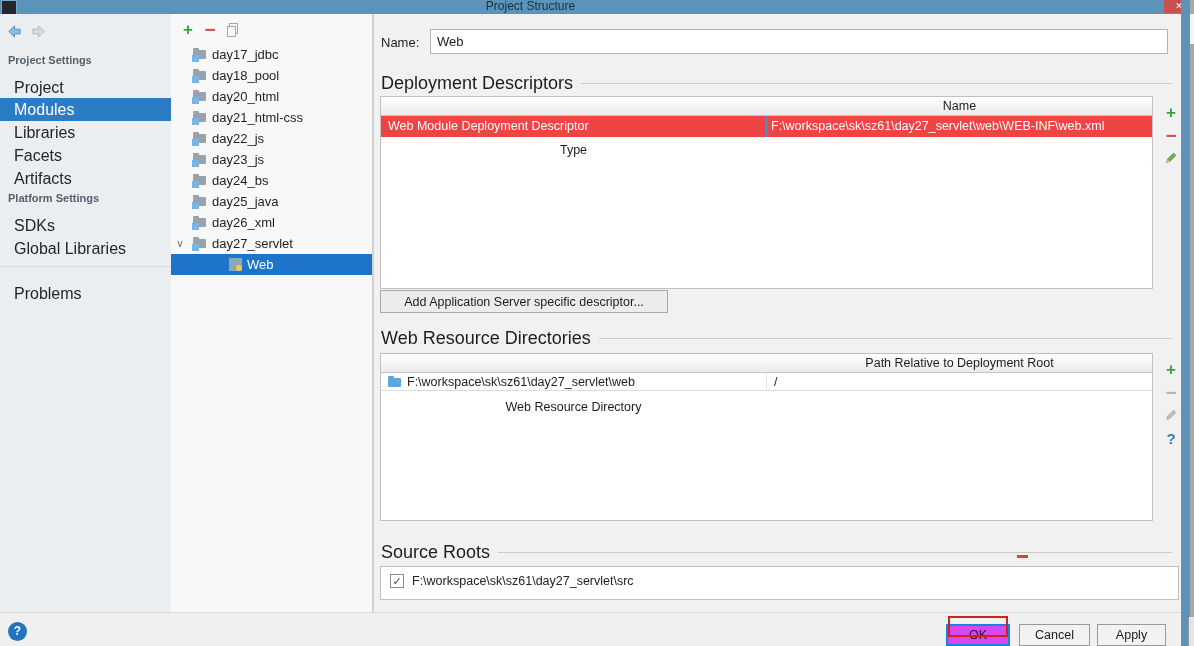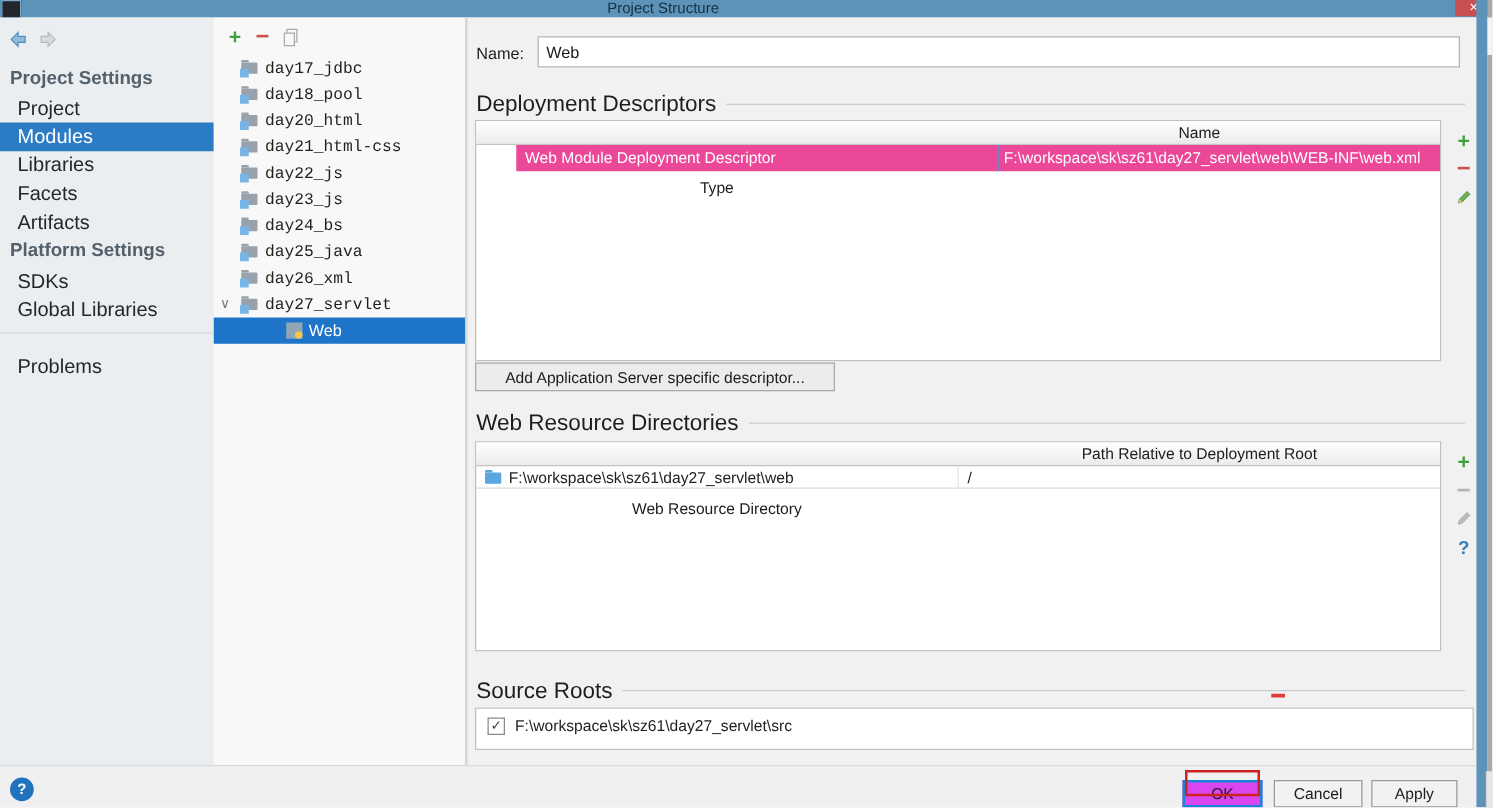--- a/index.html
+++ b/index.html
@@ -15,37 +15,37 @@
   
   .blue-strip { position:absolute; left:1181px; top:0; width:9px; height:646px; background:#5d93b9; }
   .edge-col { position:absolute; left:1190px; top:0; width:4px; height:646px; background:#a8a8a8; }
   .edge-white { position:absolute; left:1190px; top:14px; width:4px; height:30px; background:#f5f5f5; }
   .corner-box { position:absolute; left:1188px; top:617px; width:6px; height:29px; background:#e5e5e5; border-left:1px solid #949494; }
 
   
   .sidebar { position:absolute; left:0; top:14px; width:171px; height:598px; background:#eaeef1; }
   .nav-arrows { position:absolute; left:7px; top:10px; display:flex; gap:9px; }
   .nav-arrows svg { display:block; }
-  .sb-header { position:absolute; left:8px; font-size:15px; font-weight:bold; color:#54616c; white-space:nowrap; }
+  .sb-header { position:absolute; left:8px; font-size:11px; font-weight:bold; color:#54616c; white-space:nowrap; }
   .sb-item { position:absolute; left:0; width:171px; height:23px; line-height:23px; padding-left:14px; font-size:16px; color:#262626; cursor:pointer; white-space:nowrap; }
   .sb-item.selected { background:#2b7cc4; color:#ffffff; }
   .sb-divider { position:absolute; left:0; top:252px; width:171px; height:1px; background:#d6dadd; }
 
   
   .module-panel { position:absolute; left:171px; top:14px; width:202px; height:598px; background:#f8f8f8; border-right:1px solid #d2d2d2; }
   .mtoolbar { position:absolute; left:0; top:5px; height:22px; display:flex; align-items:center; }
   .tbtn { width:22px; height:20px; text-align:center; line-height:20px; font-size:17px; font-weight:bold; cursor:pointer; }
   .tbtn.green { color:#3fa03f; }
   .tbtn.red { color:#c9504c; font-size:19px; }
   .copy-ic { position:relative; width:12px; height:14px; margin-left:6px; cursor:pointer; }
   .copy-ic .b1 { position:absolute; left:2px; top:0; width:9px; height:11px; border:1px solid #a9a9a9; background:#f8f8f8; }
   .copy-ic .b2 { position:absolute; left:0; top:3px; width:9px; height:11px; border:1px solid #a9a9a9; background:#f8f8f8; }
   .tree { position:absolute; left:0; top:30px; width:201px; }
   .tree-row { position:relative; height:21px; line-height:21px; font-size:13px; color:#1f1f1f; cursor:pointer; white-space:nowrap; }
-  .tree-row .lbl { position:absolute; left:41px; top:0;font-family:Liberation Mono, monospace; }
+  .tree-row .lbl { position:absolute; left:41px; top:0; }
   .tree-row.selected { background:#1d74c8; color:#ffffff; }
   .chev { position:absolute; left:5px; top:0; color:#7a7a7a; font-size:11px; }
   .mod-icon { position:absolute; left:21px; top:4px; width:15px; height:13px; }
   .mod-icon .folder { position:absolute; left:1px; top:2px; width:13px; height:9px; background:#98a2ac; border-radius:1px; }
   .mod-icon .folder::before { content:""; position:absolute; left:0; top:-2px; width:6px; height:2px; background:#98a2ac; border-radius:1px 1px 0 0; }
   .mod-icon .chip { position:absolute; left:0; bottom:-1px; width:7px; height:7px; background:#76b5e6; }
   .web-icon { position:absolute; left:58px; top:4px; width:13px; height:13px; background:#8ea6b8; }
   .web-icon::after { content:""; position:absolute; right:0; bottom:0; width:6px; height:6px; border-radius:50%; background:#f3c84b; }
   .tree-row.selected .lbl2 { position:absolute; left:76px; top:0; }
 
@@ -59,21 +59,21 @@
   .g1 { top:62px; } .g2 { top:317px; } .g3 { top:531px; }
 
   .tbl { position:absolute; left:6px; width:773px; background:#ffffff; border:1px solid #c0c0c0; }
   .tbl1 { top:82px; height:193px; }
   .tbl2 { top:339px; height:168px; }
   .thead { display:flex; height:19px; border-bottom:1px solid #c4c4c4; background:linear-gradient(#ffffff,#ebebeb); }
   .th { font-size:12.5px; color:#1c1c1c; text-align:center; line-height:18px; }
   .th.c1 { width:386px; border-right:1px solid #c4c4c4;margin-top:44px; }
   .th.c2 { flex:1; }
   .trow { display:flex; font-size:12.5px; }
-  .trow.sel { height:21px; line-height:21px; background:#ec4899; color:#ffffff;margin-left:32px; }
+  .trow.sel { height:21px; line-height:21px; background:#ef4444; color:#ffffff; }
   .trow.sel .td1 { width:386px; padding-left:7px; border-right:1px solid #4f94d6; white-space:nowrap; overflow:hidden; }
   .trow.sel .td2 { flex:1; padding-left:4px; white-space:nowrap; overflow:hidden; }
   .trow.plain { height:18px; line-height:18px; color:#222; border-bottom:1px solid #dcdcdc; }
   .trow.plain .td1 { width:386px; padding-left:7px; border-right:1px solid #e3e3e3; position:relative; }
   .trow.plain .td2 { flex:1; padding-left:7px; }
   .res-folder { position:relative; display:inline-block; width:14px; height:11px; margin-right:5px; vertical-align:-1px; }
   .res-folder .fb { position:absolute; left:0; top:2px; width:13px; height:9px; background:#5aa7e0; border-radius:1px; }
   .res-folder .fb::before { content:""; position:absolute; left:0; top:-2px; width:6px; height:2px; background:#5aa7e0; border-radius:1px 1px 0 0; }
 
   .icon-stack { position:absolute; left:787px; width:20px; display:flex; flex-direction:column; }

